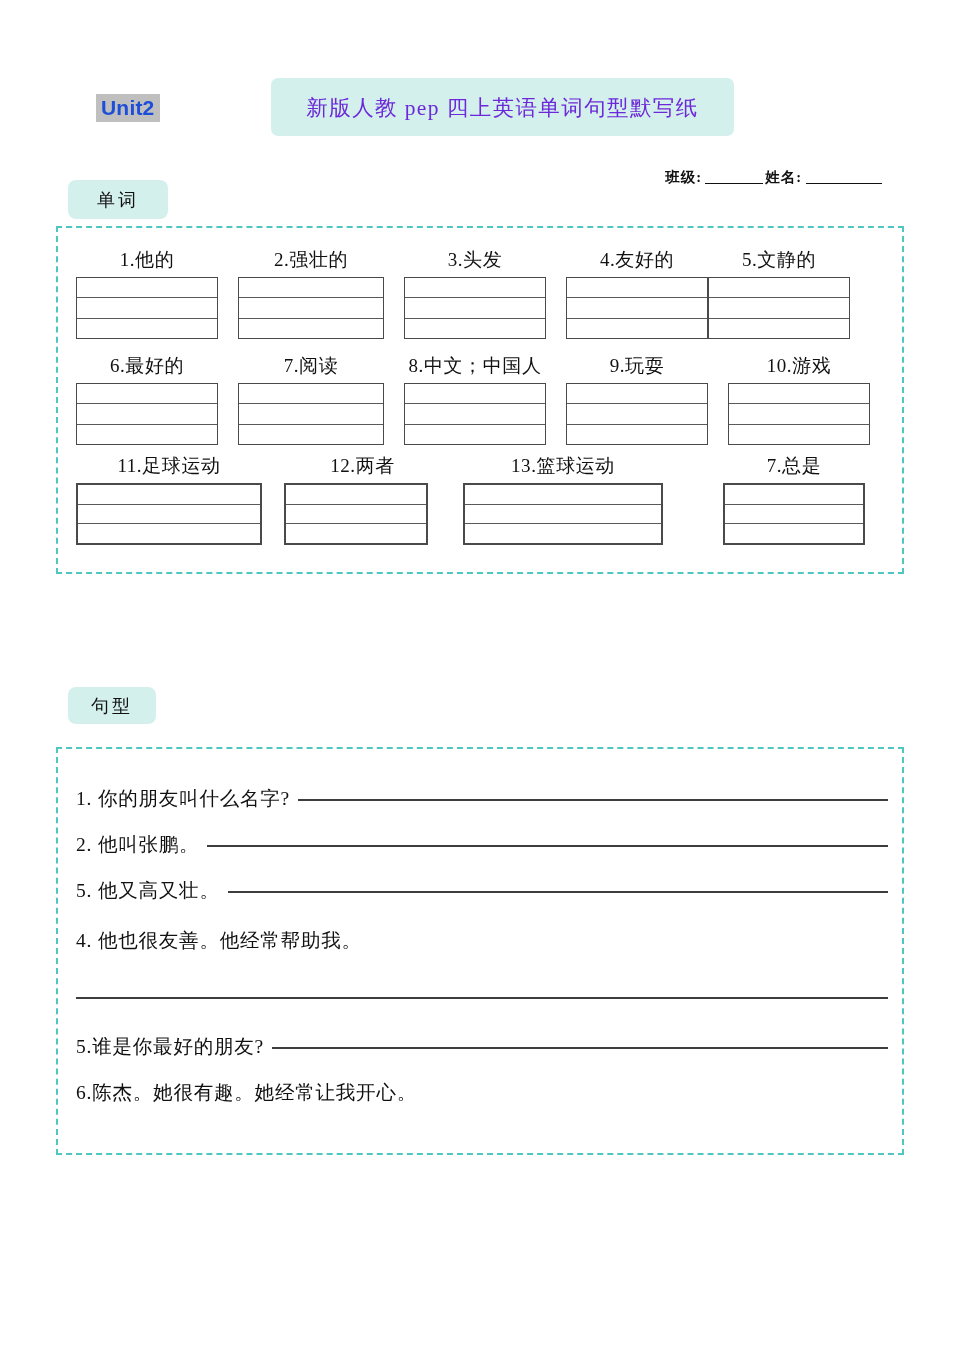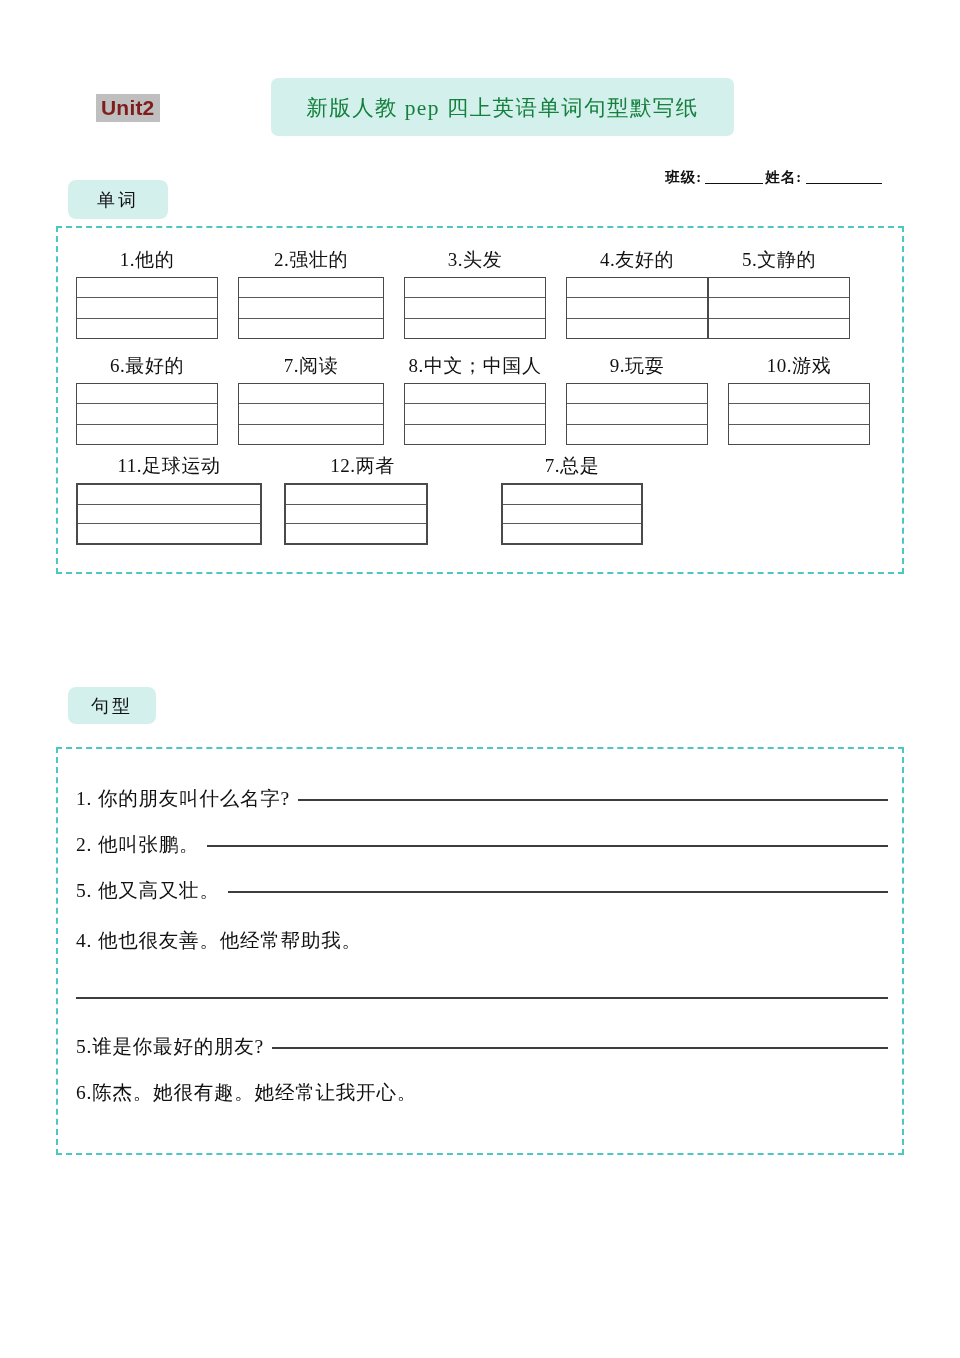--- a/index.html
+++ b/index.html
@@ -20,21 +20,21 @@
   .header {
     position: absolute;
     left: 0; top: 78px;
     width: 960px;
     height: 60px;
   }
   .unit-label {
     position: absolute;
     left: 96px; top: 16px;
     background: #bfbfbf;
-    color: #7f1d1d;
+    color: #1d4ed8;
     font-family: "Liberation Sans", "DejaVu Sans", sans-serif;
     font-size: 21px;
     font-weight: 600;
     letter-spacing: .2px;
     padding: 3px 5px 4px 5px;
     line-height: 1;
   }
   .title-badge {
     position: absolute;
     left: 271px; top: 0px;
@@ -42,21 +42,21 @@
     height: 58px;
     background: #d3f0ec;
     border-radius: 7px;
     display: flex;
     align-items: center;
     justify-content: center;
   }
   .title-badge span {
     font-size: 21.5px;
     letter-spacing: 1.4px;
-    color: #15803d;
+    color: #6d28d9;
     white-space: nowrap;
   }
 
   
   .name-row {
     position: absolute;
     right: 78px; top: 168px;
     font-size: 14.5px;
     font-weight: bold;
     letter-spacing: .5px;
@@ -276,20 +276,28 @@
           </div>
         </div>
         <div class="word-cell" style="margin-left: 22px; width: 157px;">
           <div class="word-label">12.两者</div>
           <div class="write-box heavy" style="width: 144px;">
             <div class="ln"></div>
             <div class="ln"></div>
             <div class="ln"></div>
           </div>
         </div>
+        <div class="word-cell" style="margin-left: 22px; width: 200px;">
+          <div class="word-label">13.篮球运动</div>
+          <div class="write-box heavy" style="width: 200px;">
+            <div class="ln"></div>
+            <div class="ln"></div>
+            <div class="ln"></div>
+          </div>
+        </div>
         <div class="word-cell" style="margin-left: 60px; width: 142px;">
           <div class="word-label">7.总是</div>
           <div class="write-box heavy" style="width: 142px;">
             <div class="ln"></div>
             <div class="ln"></div>
             <div class="ln"></div>
           </div>
         </div>
       </div>
     </div>

